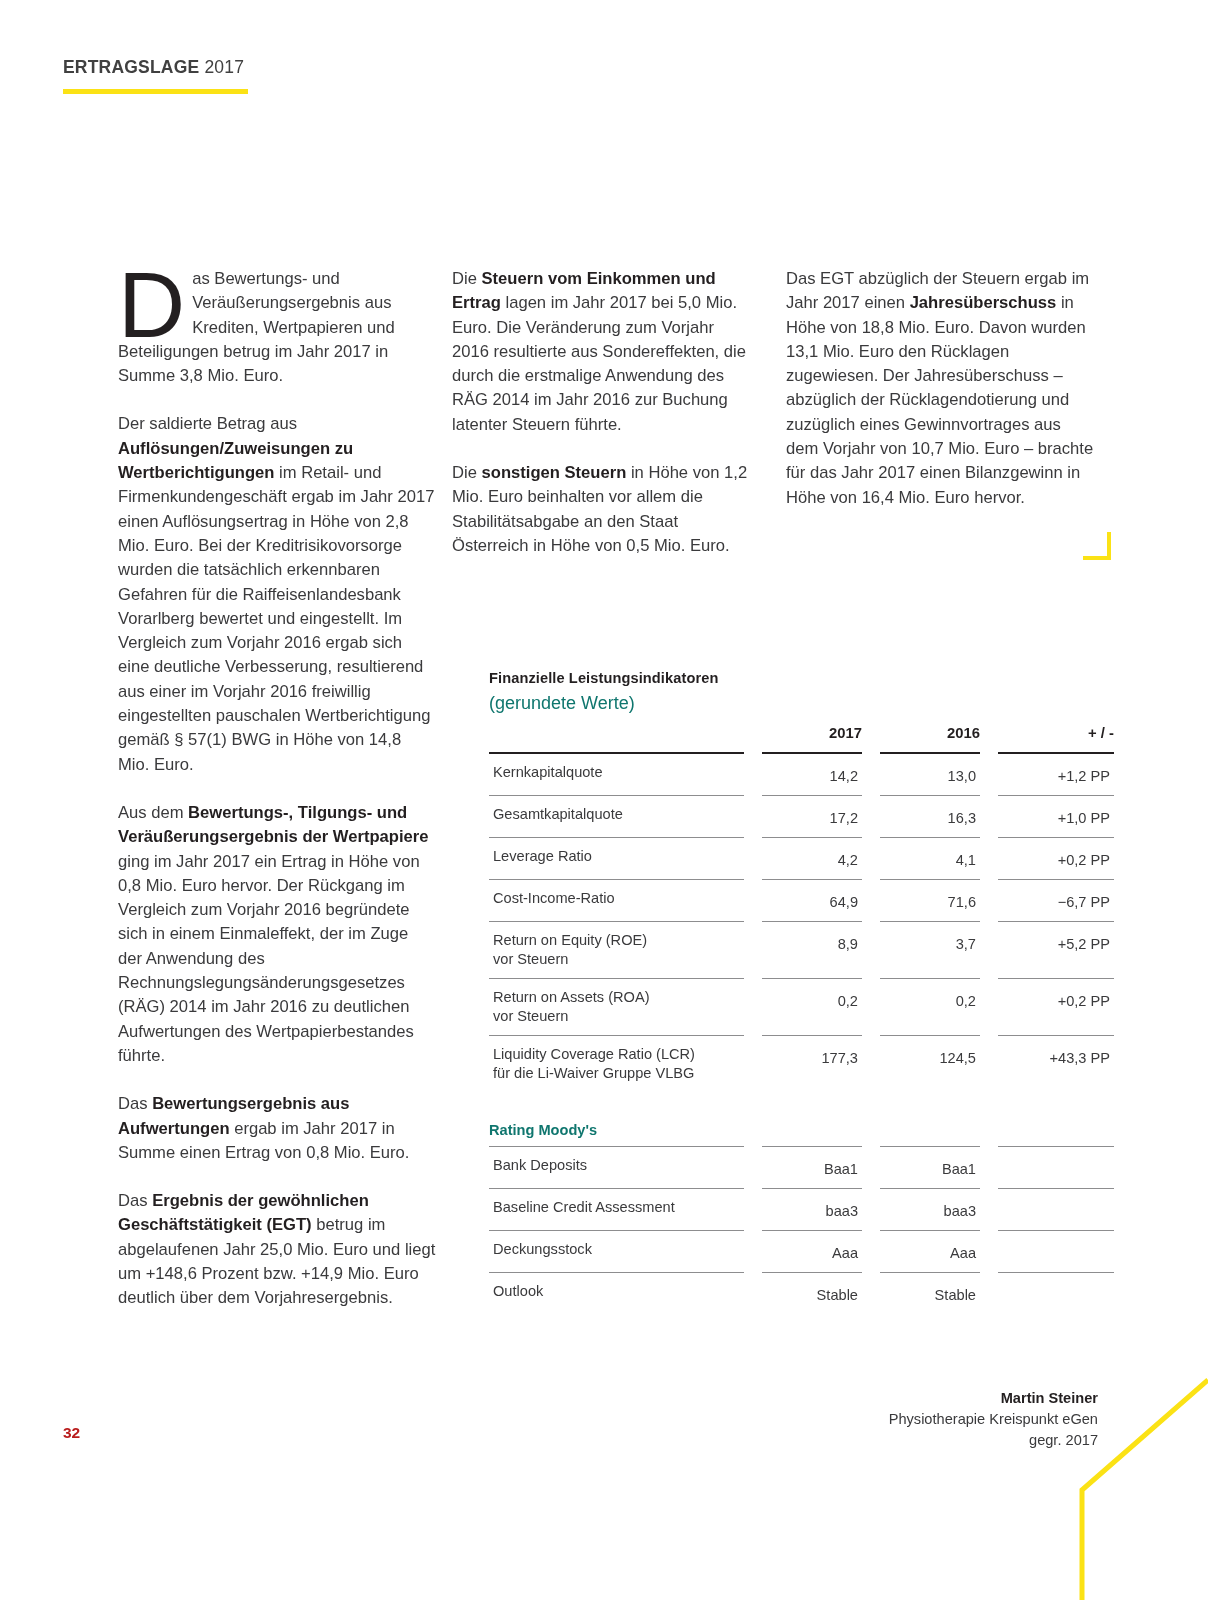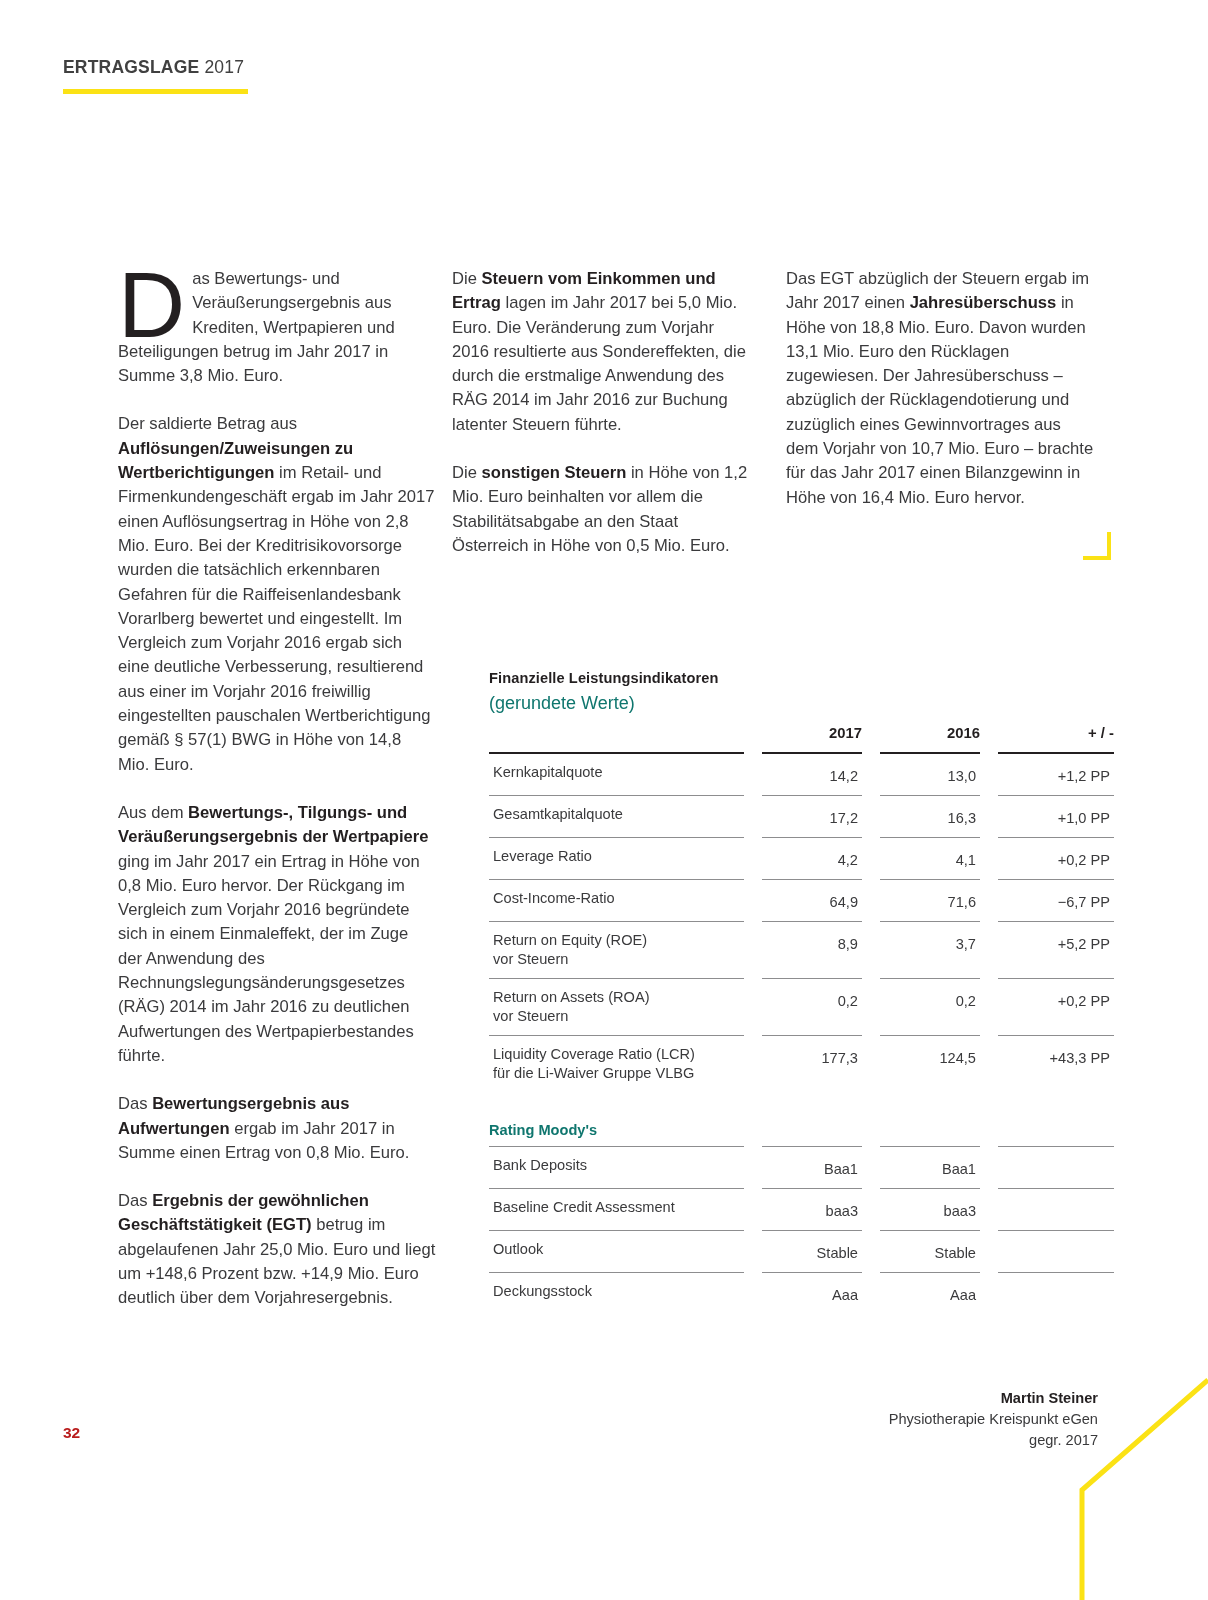--- a/index.html
+++ b/index.html
@@ -353,34 +353,34 @@
           <tr class="row">
             <td class="lbl ruled">Baseline Credit Assessment</td>
             <td class="gapcell"></td>
             <td class="num ruled">baa3</td>
             <td class="gapcell"></td>
             <td class="num ruled">baa3</td>
             <td class="gapcell"></td>
             <td class="num ruled">&nbsp;</td>
           </tr>
           <tr class="row">
+            <td class="lbl ruled">Deckungsstock</td>
+            <td class="gapcell"></td>
+            <td class="num ruled">Aaa</td>
+            <td class="gapcell"></td>
+            <td class="num ruled">Aaa</td>
+            <td class="gapcell"></td>
+            <td class="num ruled">&nbsp;</td>
+          </tr>
+          <tr class="row">
             <td class="lbl ruled">Outlook</td>
             <td class="gapcell"></td>
             <td class="num ruled">Stable</td>
             <td class="gapcell"></td>
             <td class="num ruled">Stable</td>
-            <td class="gapcell"></td>
-            <td class="num ruled">&nbsp;</td>
-          </tr>
-          <tr class="row">
-            <td class="lbl ruled">Deckungsstock</td>
-            <td class="gapcell"></td>
-            <td class="num ruled">Aaa</td>
-            <td class="gapcell"></td>
-            <td class="num ruled">Aaa</td>
             <td class="gapcell"></td>
             <td class="num ruled">&nbsp;</td>
           </tr>
         </tbody>
     </table>
   </div>
 
   <div class="page-number">32</div>
 
   <div class="credit">

